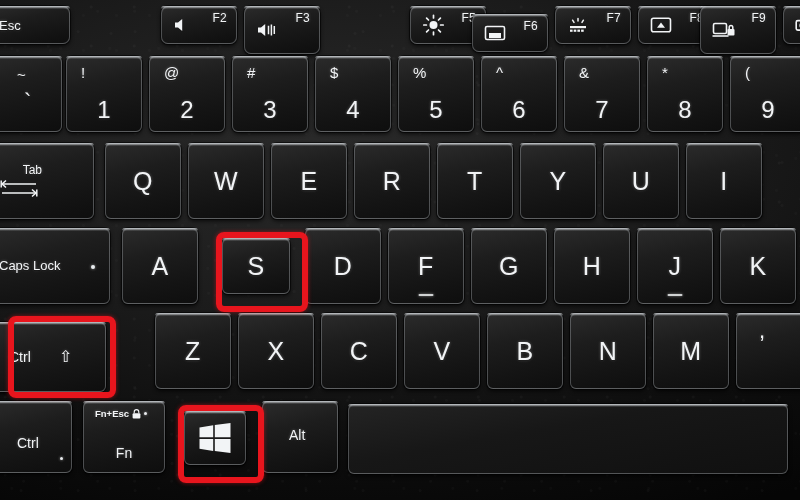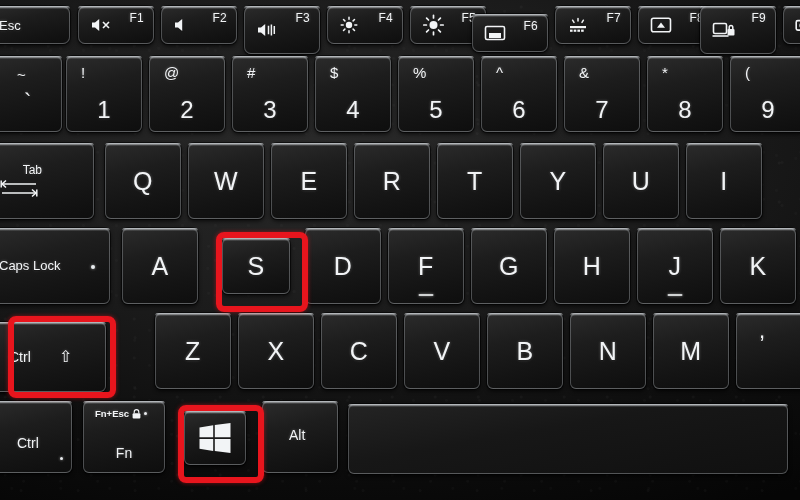--- a/index.html
+++ b/index.html
@@ -73,60 +73,40 @@
 </style>
 </head>
 <body>
 
 <div id="kb">
 
   <div class="key fn-key" style="left:-14px;top:6px;width:84px;height:38px;">
     <span class="esc lbl">Esc</span>
   </div>
 
-  <div class="key fn-key" style="left:78px;top:6px;width:76px;height:38px;">
-    <span class="ficon">
-      <svg width="22" height="17" viewBox="0 0 22 17">
-          <path d="M2 6h3l4.2-3.6v12.2L5 11H2z" fill="#f2f4f6"></path>
-          <path d="M13 5.5l6 6M19 5.5l-6 6" stroke="#f2f4f6" stroke-width="1.6" fill="none"></path>
-        </svg>
-    </span>
-    <span class="fnum lbl">F1</span>
-  </div>
 
   <div class="key fn-key" style="left:161px;top:6px;width:76px;height:38px;">
     <span class="ficon">
       <svg width="20" height="17" viewBox="0 0 20 17">
           <path d="M2 6h3l4.2-3.6v12.2L5 11H2z" fill="#f2f4f6"></path>
         </svg>
     </span>
     <span class="fnum lbl">F2</span>
   </div>
 
   <div class="key fn-key" style="left:244px;top:6px;width:76px;height:48px;">
     <span class="ficon">
       <svg width="26" height="17" viewBox="0 0 26 17">
           <path d="M2 6h3l4.2-3.6v12.2L5 11H2z" fill="#f2f4f6"></path>
           <path d="M12.5 4.3v8.4M15.4 3v11M18.3 4.6v7.8" stroke="#f2f4f6" stroke-width="1.5"></path>
         </svg>
     </span>
     <span class="fnum lbl">F3</span>
   </div>
 
-  <div class="key fn-key" style="left:327px;top:6px;width:76px;height:38px;">
-    <span class="ficon">
-      <svg width="20" height="20" viewBox="0 0 20 20">
-          <circle cx="10" cy="10" r="3.2" fill="#f2f4f6"></circle>
-          <g stroke="#f2f4f6" stroke-width="1.5" stroke-linecap="round">
-            <path d="M10 2.2v2M10 15.8v2M2.2 10h2M15.8 10h2M4.5 4.5l1.4 1.4M14.1 14.1l1.4 1.4M15.5 4.5l-1.4 1.4M5.9 14.1l-1.4 1.4"></path>
-          </g>
-        </svg>
-    </span>
-    <span class="fnum lbl">F4</span>
-  </div>
 
   <div class="key fn-key" style="left:410px;top:6px;width:76px;height:38px;">
     <span class="ficon">
       <svg width="23" height="23" viewBox="0 0 23 23">
           <circle cx="11.5" cy="11.5" r="4" fill="#f2f4f6"></circle>
           <g stroke="#f2f4f6" stroke-width="1.7" stroke-linecap="round">
             <path d="M11.5 1.8v2.6M11.5 18.6v2.6M1.8 11.5h2.6M18.6 11.5h2.6M4.6 4.6l1.9 1.9M16.5 16.5l1.9 1.9M18.4 4.6l-1.9 1.9M6.5 16.5l-1.9 1.9"></path>
           </g>
         </svg>
     </span>

